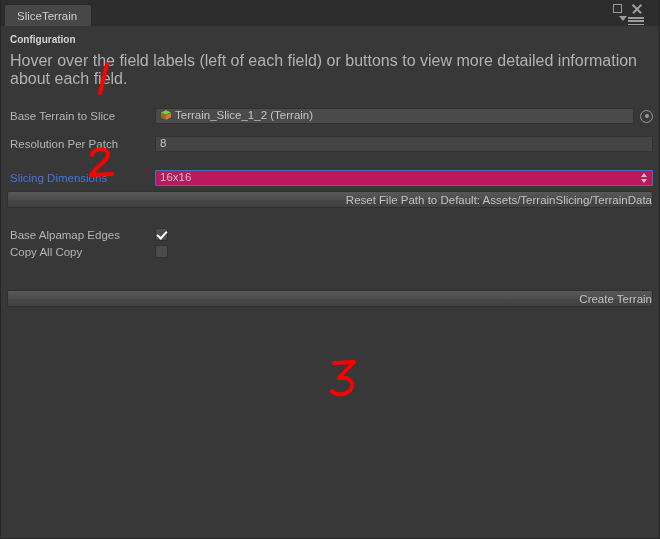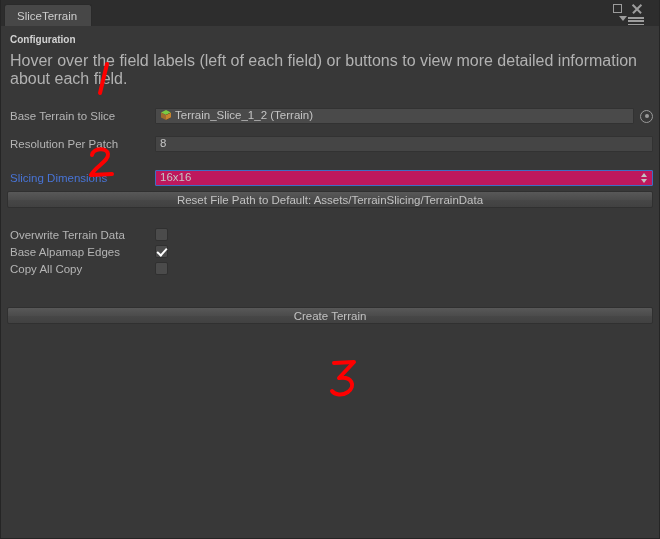--- a/index.html
+++ b/index.html
@@ -181,21 +181,21 @@
     border-left: 3.5px solid transparent;
     border-right: 3.5px solid transparent;
   }
   .popup-arrows::before { top: 0; border-bottom: 4px solid #c2c2c2; }
   .popup-arrows::after  { bottom: 0; border-top: 4px solid #c2c2c2; }
 
   
   .btn {
     display: flex;
     align-items: center;
-    justify-content: center;
+    justify-content: flex-end;
     height: 17px;
     margin-top: 5px;
     background: linear-gradient(to bottom, #585858 0%, #4c4c4c 50%, #474747 51%, #414141 100%);
     border: 1px solid #303030;
     border-radius: 2px;
     font-size: 11.5px;
     color: #c2c2c2;
     white-space: nowrap;
     cursor: default;
   }
@@ -300,24 +300,20 @@
       </div>
     </div>
 
 
     <div class="btn">
       <span>Reset File Path to Default: Assets/TerrainSlicing/TerrainData</span>
     </div>
 
     <div class="toggles">
 
-      <div class="toggle-row">
-        <div class="toggle-label">Overwrite Terrain Data</div>
-        <div class="checkbox"></div>
-      </div>
 
       <div class="toggle-row">
         <div class="toggle-label">Base Alpamap Edges</div>
         <div class="checkbox checked"></div>
       </div>
 
       <div class="toggle-row">
         <div class="toggle-label">Copy All Copy</div>
         <div class="checkbox"></div>
       </div>

